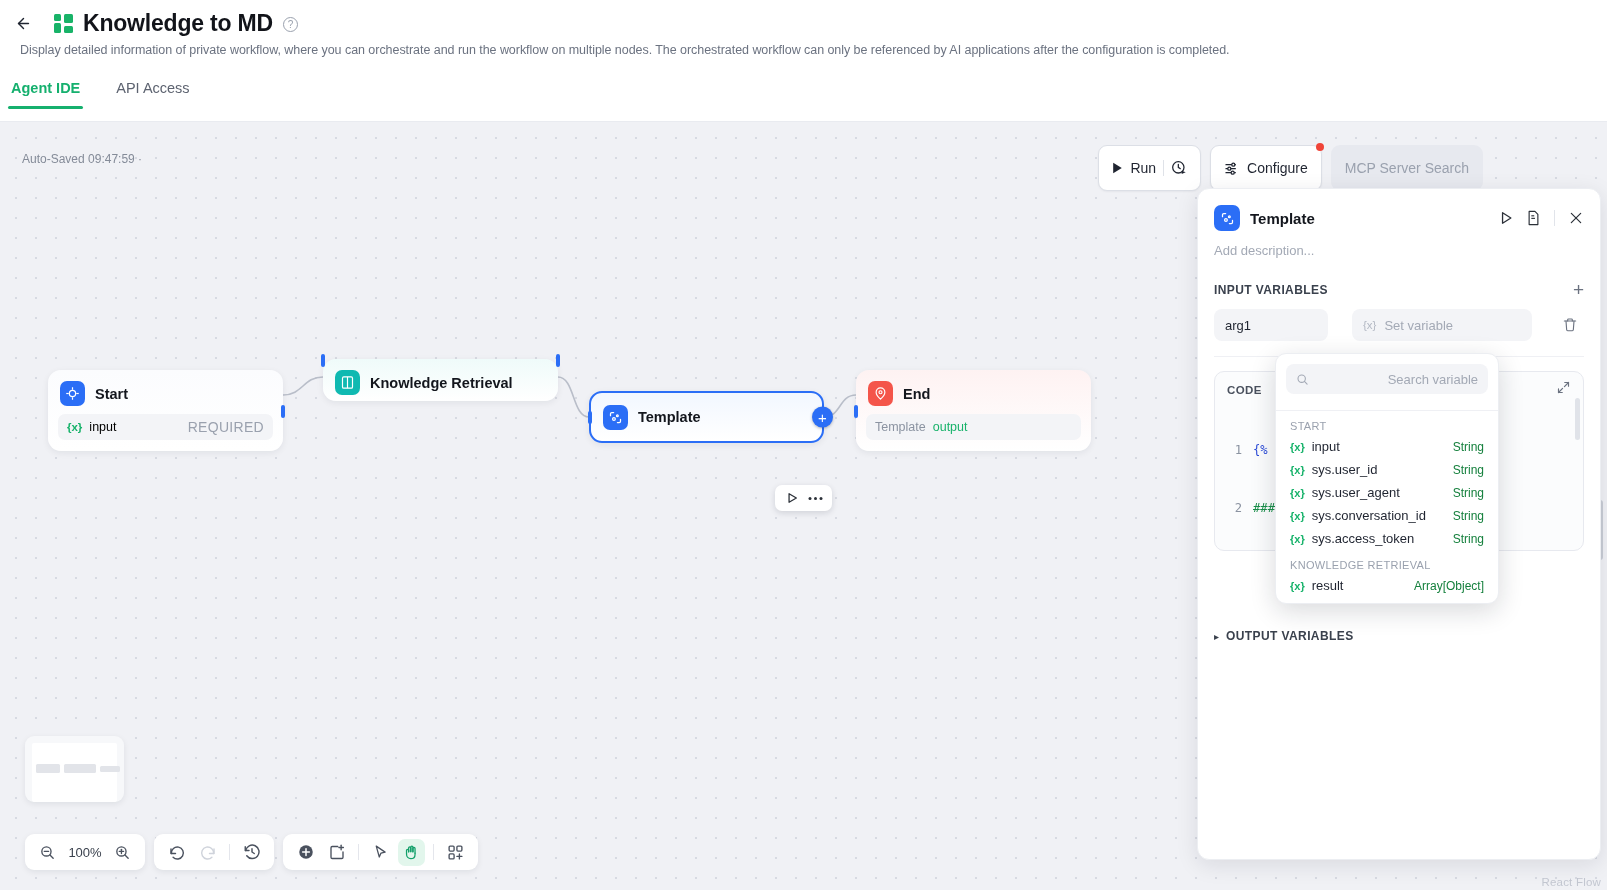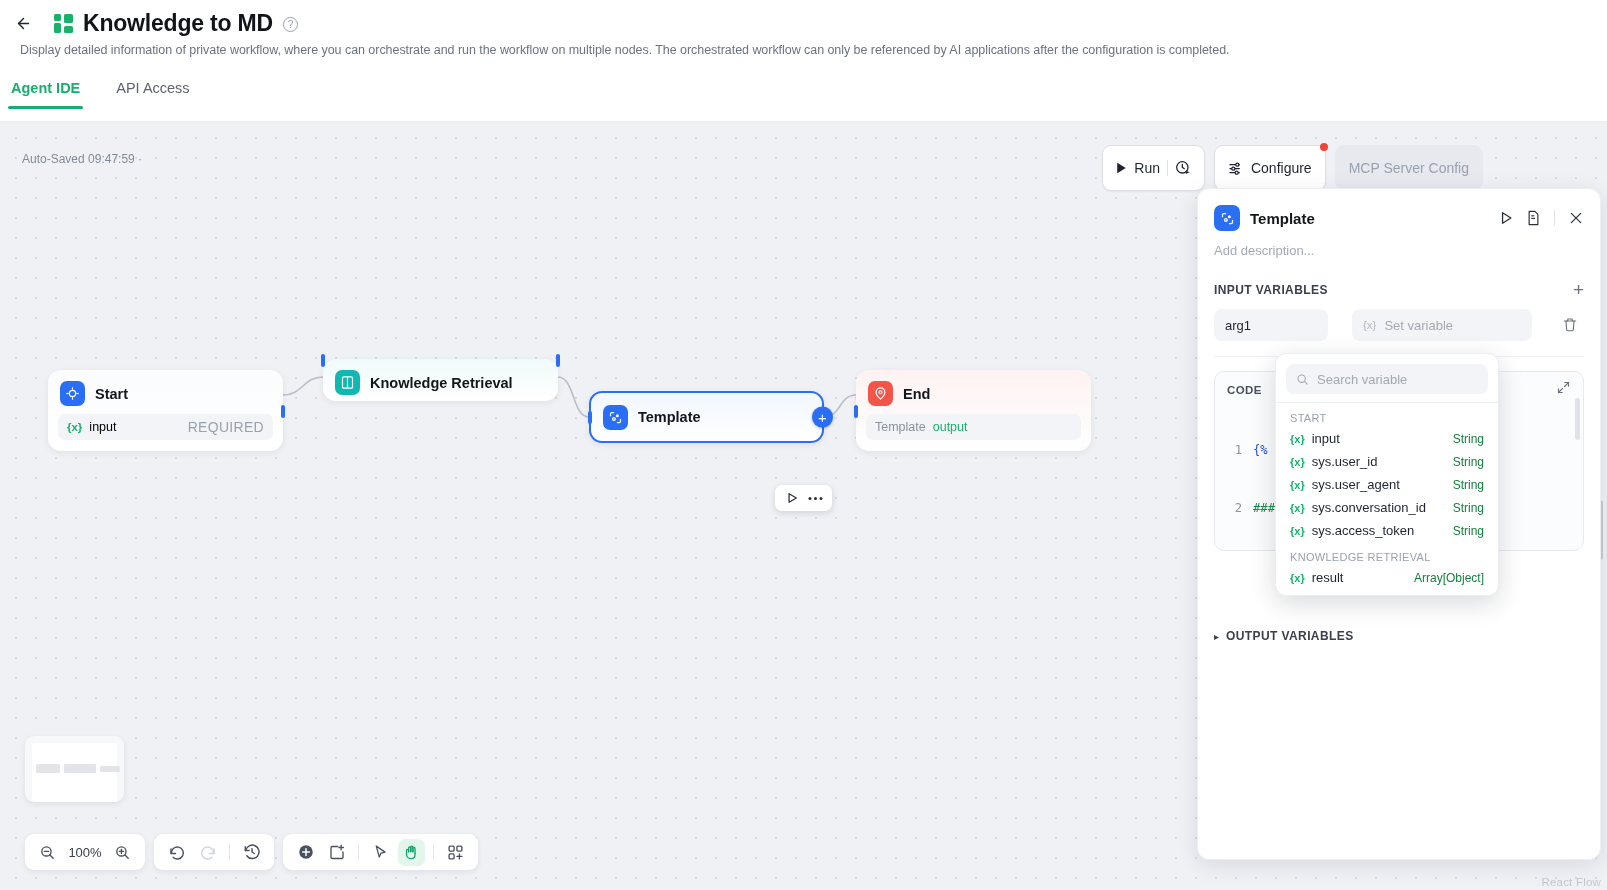--- a/index.html
+++ b/index.html
@@ -174,22 +174,22 @@
   .ov-head { position:absolute; left:16px; top:440px; display:flex; align-items:center; gap:7px; cursor:pointer; }
   .chev { color:#3a414d; font-size:10px; }
 
   
   .dropdown {
     position:absolute; left:1275px; top:353px; width:224px; background:#fff;
     border-radius:11px; box-shadow:0 7px 26px rgba(16,24,40,.16); border:1px solid #eceef2;
     padding:8px 0 6px 0; z-index:40;
   }
   .dd-search {
-    margin:2px 10px 8px 10px; height:30px; background:#f3f4f7; border-radius:8px;
-    display:flex; align-items:center; gap:8px; padding:0 10px; font-size:13px; color:#a3a9b5;
+    margin:2px 10px 16px 10px; height:30px; background:#f3f4f7; border-radius:8px;
+    display:flex; align-items:center; gap:8px; padding:0 10px; font-size:13px; color:#a3a9b5;justify-content:space-between;
   }
   .dd-sep { height:1px; background:#eff0f4; }
   .dd-group { font-size:11px; color:#9aa1ae; padding:9px 14px 3px 14px; letter-spacing:.3px; }
   .dd-item { display:flex; align-items:center; gap:7px; padding:4px 14px; cursor:pointer; font-size:13px; color:#1f2430; }
   .dd-item .vx { color:#17b26a; font-size:11px; font-weight:bold; }
   .dd-type { margin-left:auto; color:#15803d; font-size:12px; }
 </style>
 </head>
 <body>
 
@@ -243,21 +243,21 @@
             <line x1="3" y1="13" x2="17" y2="13"></line>
             <line x1="3" y1="19" x2="17" y2="19"></line>
             <circle cx="14" cy="7" r="2.3" fill="#fff"></circle>
             <circle cx="8" cy="13" r="2.3" fill="#fff"></circle>
             <circle cx="13" cy="19" r="2.3" fill="#fff"></circle>
           </svg>
         <span>Configure</span>
         <span class="red-dot"></span>
       </div>
       <div class="btn-pill ghost">
-        <span>MCP Server Config</span>
+        <span>MCP Server Search</span>
       </div>
     </div>
 
     <svg class="edges">
       <path d="M283,273 C303,273 303,255 323,255" stroke="#b9bec9" stroke-width="1.6" fill="none"></path>
       <path d="M558,255 C575,255 572,295 589,295" stroke="#b9bec9" stroke-width="1.6" fill="none"></path>
       <path d="M824,295 C841,295 839,273 856,273" stroke="#b9bec9" stroke-width="1.6" fill="none"></path>
     </svg>
 
     <div class="node n-start">

